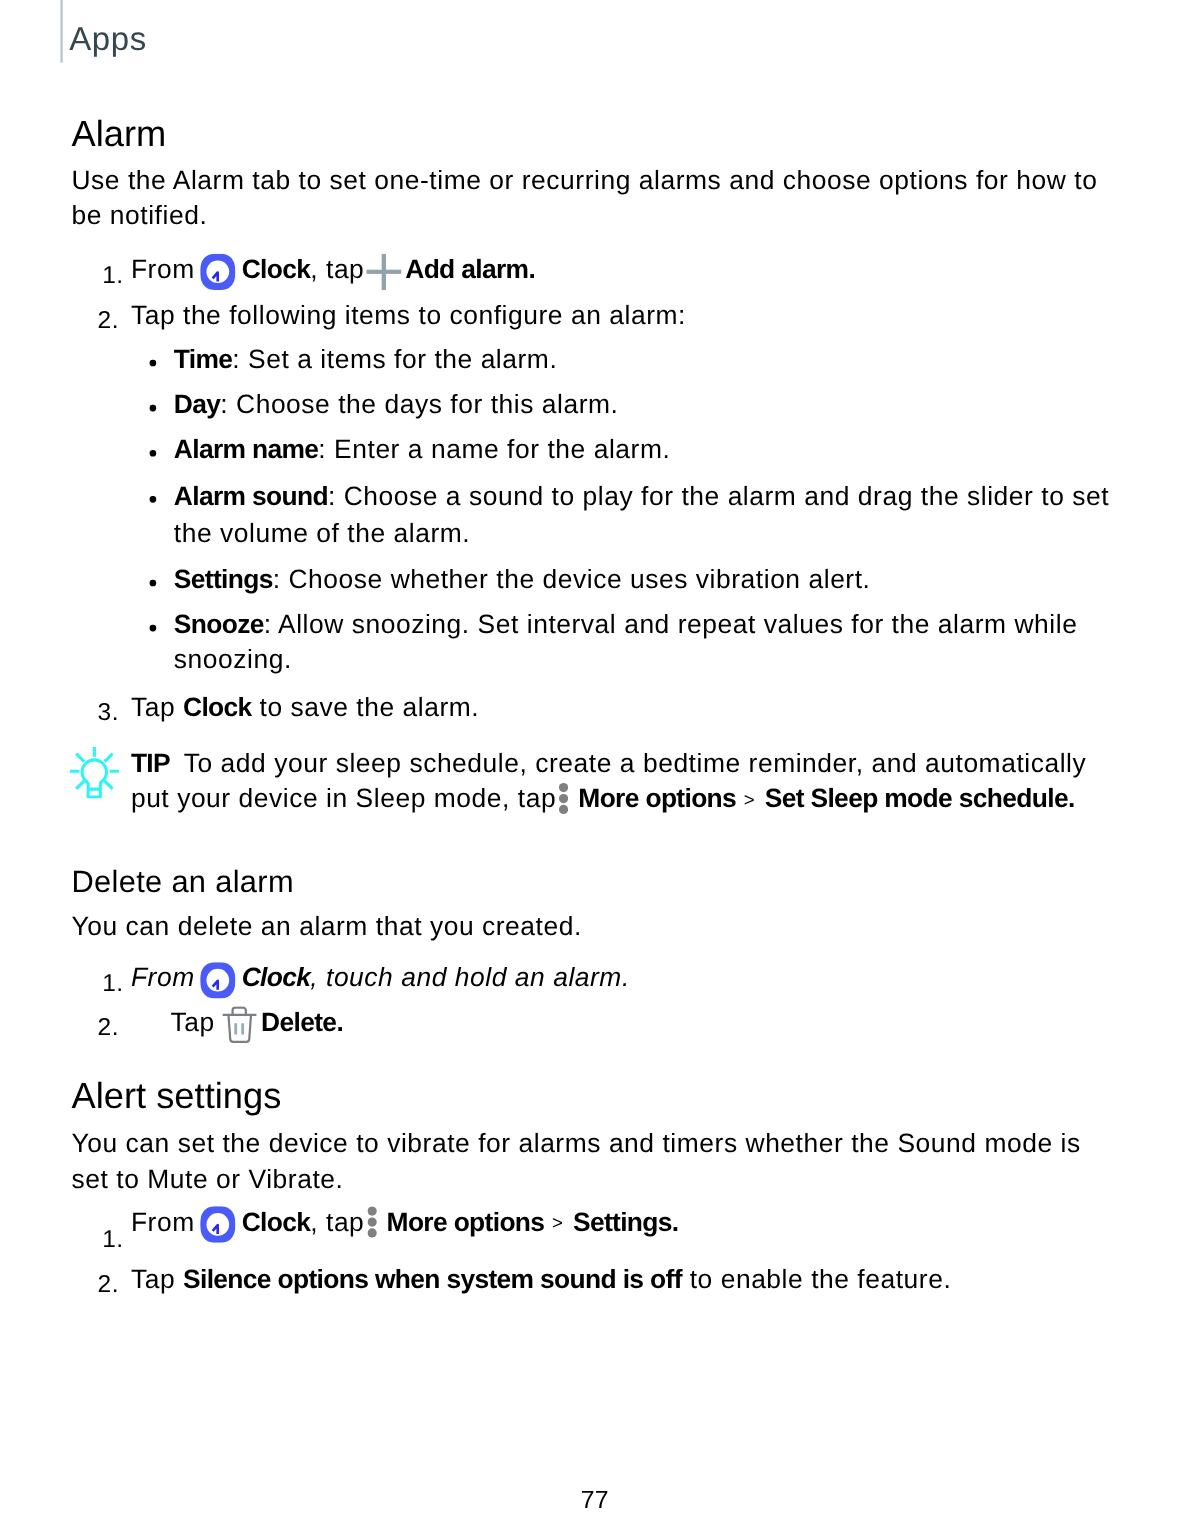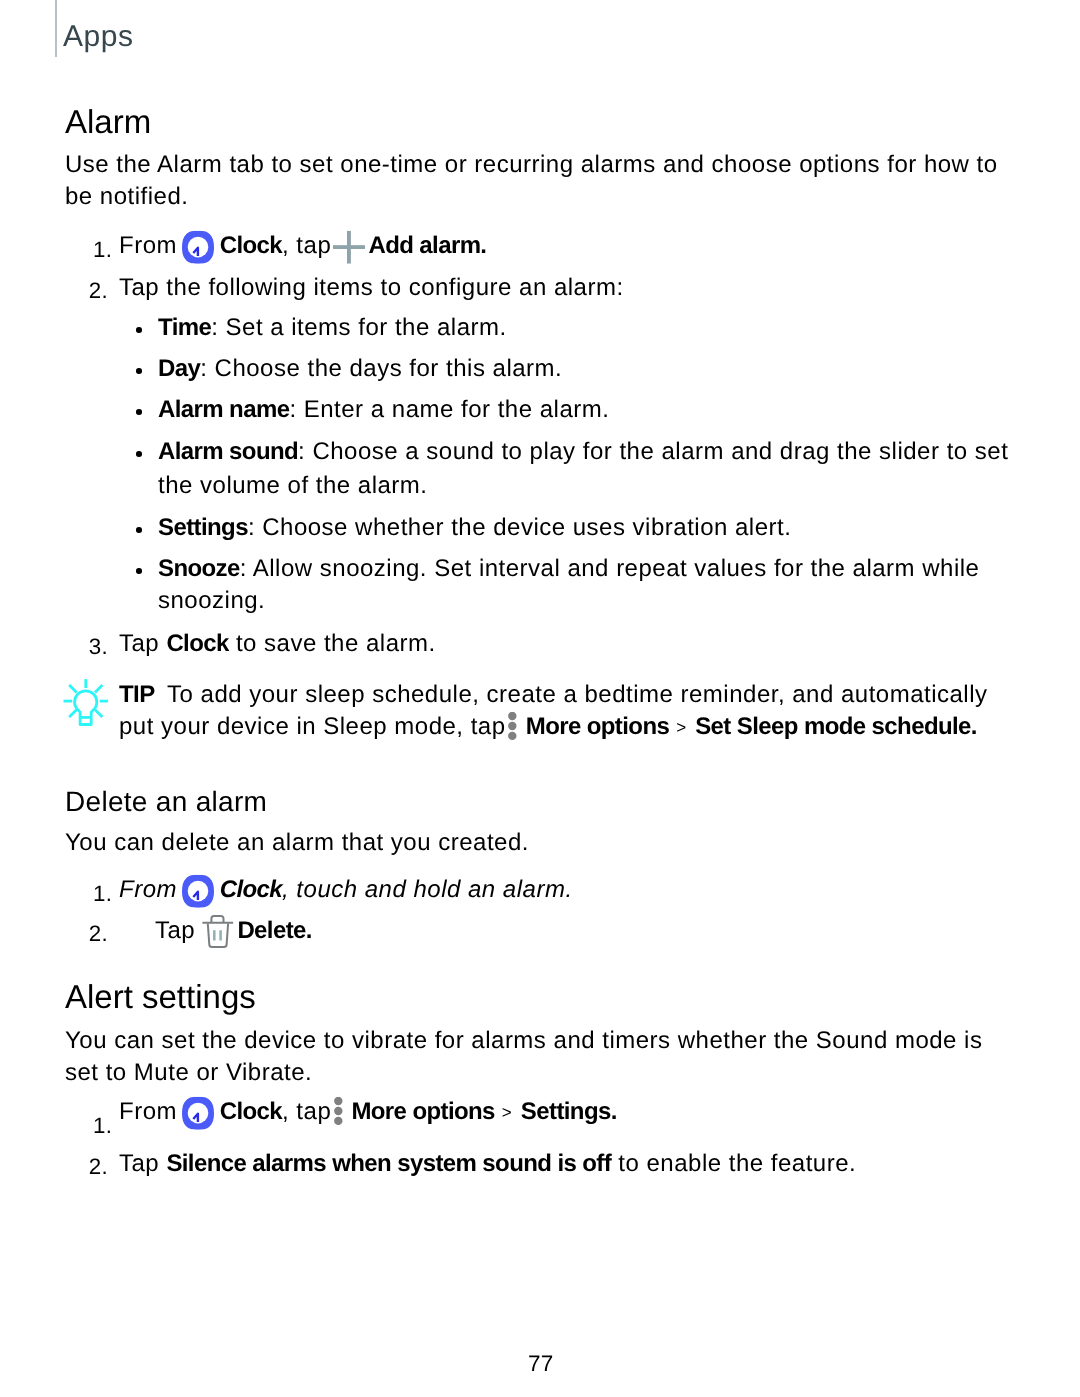--- a/index.html
+++ b/index.html
@@ -136,21 +136,21 @@
           <path d="M16 0 C20.6 0 24.4 0.2 27.6 3.2 C30.8 6.2 32 10.6 32 16.5 C32 22.4 30.8 26.8 27.6 29.8 C24.4 32.8 20.6 33 16 33 C11.4 33 7.6 32.8 4.4 29.8 C1.2 26.8 0 22.4 0 16.5 C0 10.6 1.2 6.2 4.4 3.2 C7.6 0.2 11.4 0 16 0 Z" fill="#4a5bf8"></path>
           <circle cx="16" cy="16.4" r="10.3" fill="#fff"></circle>
           <path d="M15.9 25.2 L15.9 17.0 L11.3 22.3" stroke="#2a2ae8" stroke-width="2.4" fill="none" stroke-linecap="butt" stroke-linejoin="round"></path>
         </svg></span><b>Clock</b><span>, tap </span><span class="ic" style="width: 13px;"><svg width="9" height="29" viewBox="0 0 9 29" style="left: -4.5px; top: -21.8px;">
           <circle cx="4.3" cy="4.3" r="4.2" fill="#808080"></circle>
           <circle cx="4.3" cy="14.3" r="4.2" fill="#808080"></circle>
           <circle cx="4.3" cy="24.2" r="4.2" fill="#808080"></circle>
         </svg></span><b>More options</b><span class="sep"> &gt; </span><b>Settings.</b></div>
 
   <div class="ln num" style="left:88.7px; top:1175px;">2.</div>
-  <div class="ln" style="left:119px; top:1172px;"><span>Tap </span><b>Silence alarms when system sound is off</b><span> to enable the feature.</span></div>
+  <div class="ln" style="left:119px; top:1172px;"><span>Tap </span><b>Silence options when system sound is off</b><span> to enable the feature.</span></div>
 
   <span class="icabs" style="left:63.4px; top:678.9px;"><svg width="46" height="47" viewBox="0 0 46 47">
         <g stroke="#2df4f7" stroke-width="2.8" fill="none" stroke-linecap="butt">
           <path d="M22.8 0.1 V9.0"></path>
           <path d="M6.2 6.1 L13.6 13.4"></path>
           <path d="M39.4 6.1 L32.0 13.4"></path>
           <path d="M0.5 22.1 H9.2"></path>
           <path d="M45.1 22.1 H36.7"></path>
           <path d="M6.2 38.1 L13.6 30.8"></path>
           <path d="M39.4 38.1 L32.0 30.8"></path>

